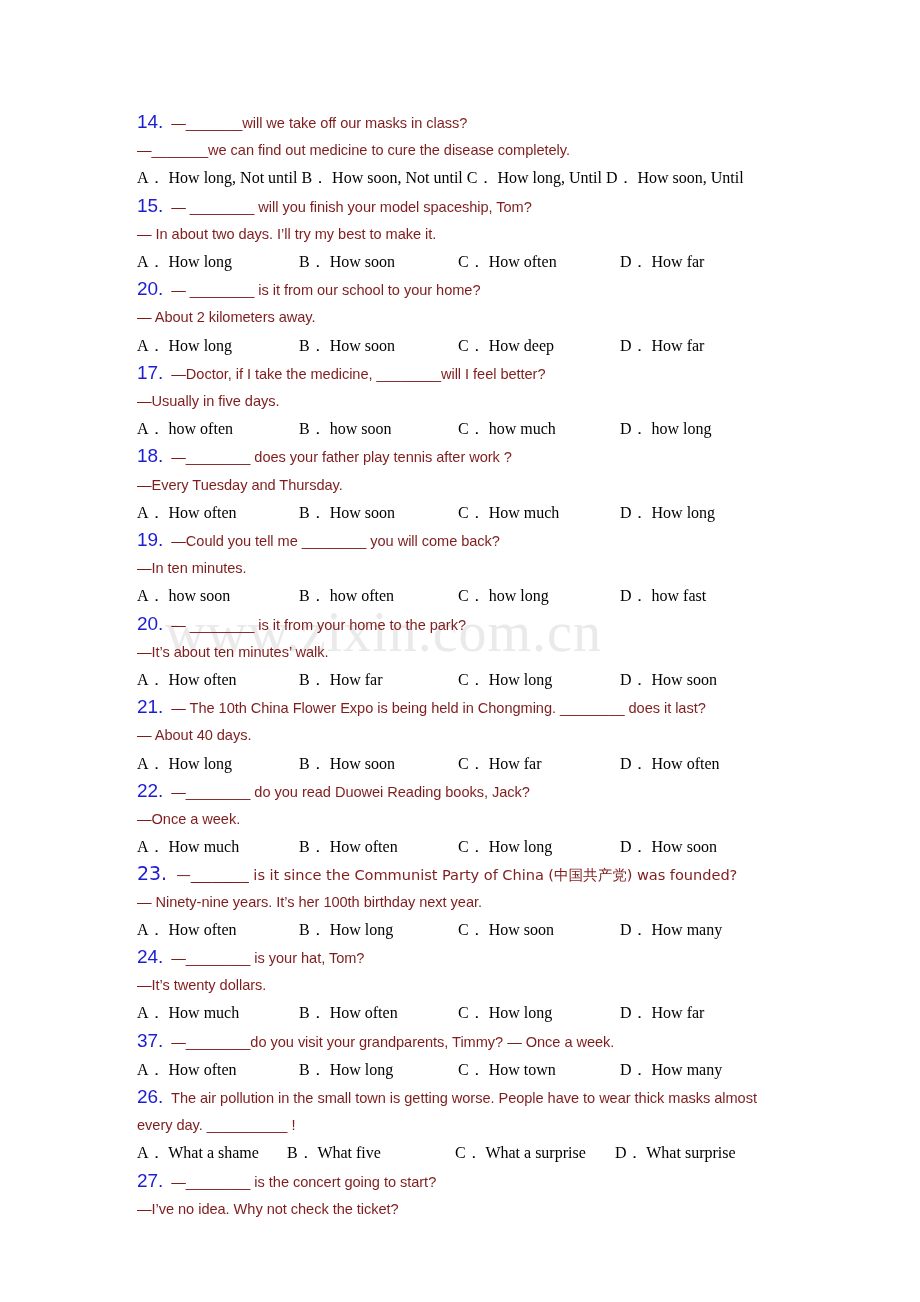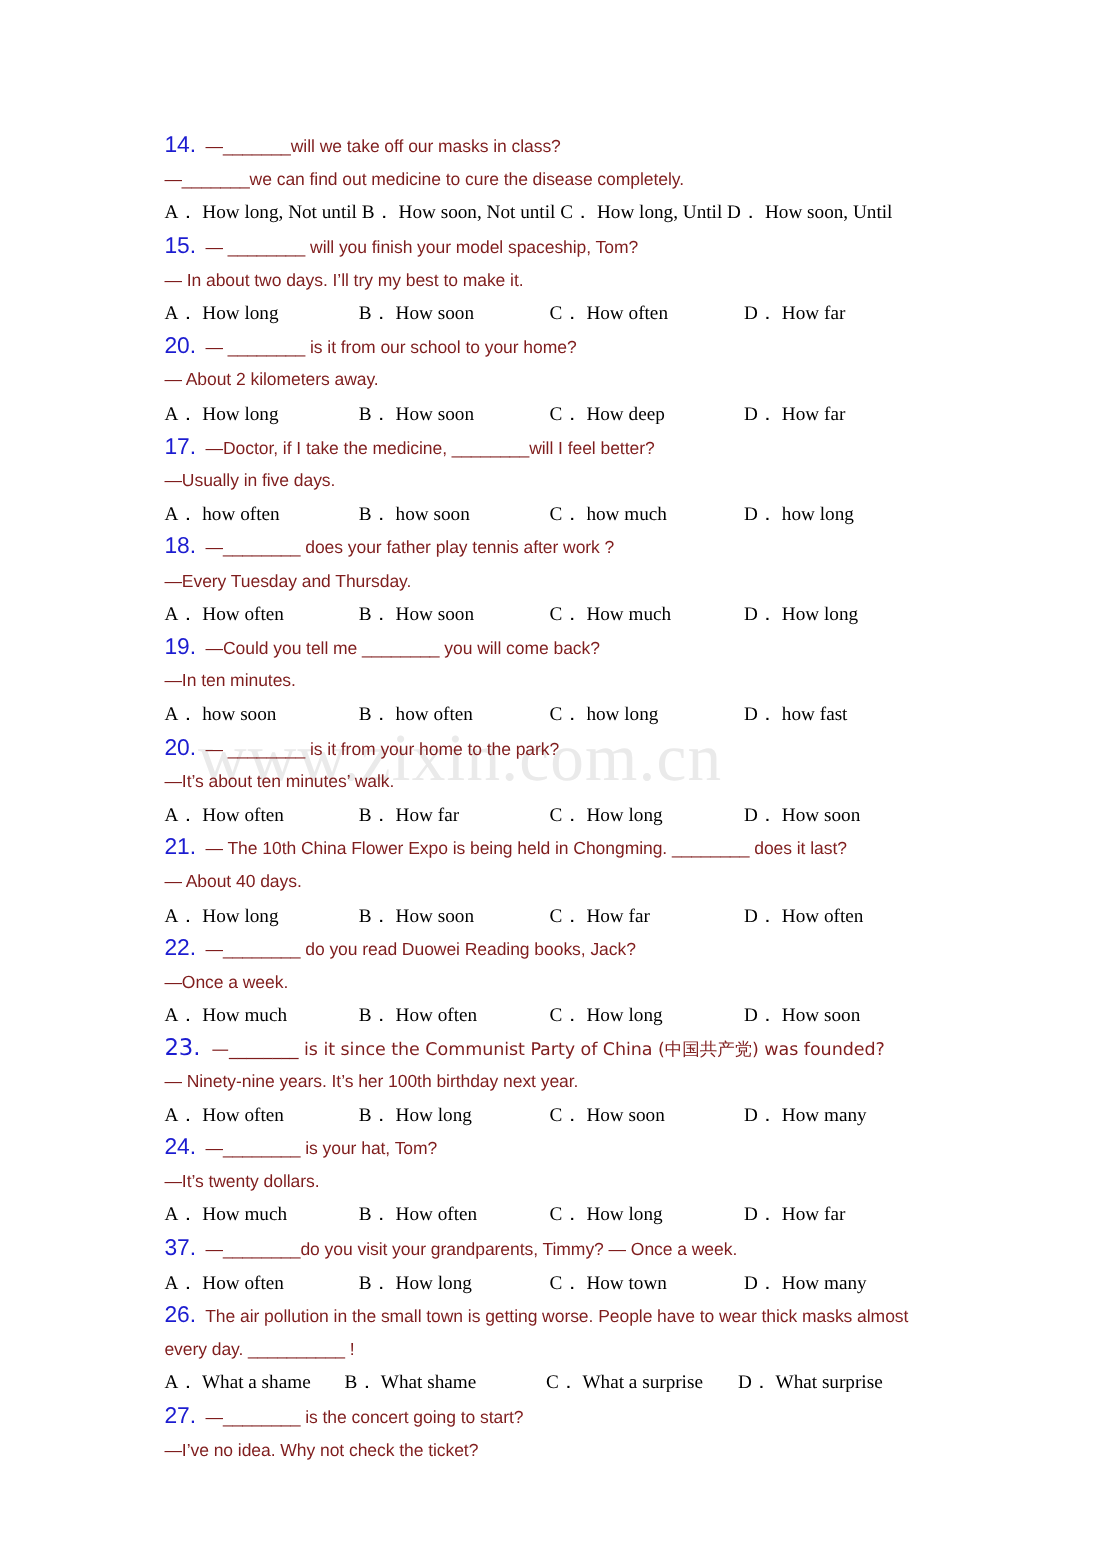--- a/index.html
+++ b/index.html
@@ -197,21 +197,21 @@
       <span class="opt opt-a">A． How often</span>
       <span class="opt opt-b">B． How long</span>
       <span class="opt opt-c">C． How town</span>
       <span class="opt opt-d">D． How many</span>
     </div>
 
     <div class="line"><span class="qnum">26.</span>  <span class="qbody">The air pollution in the small town is getting worse. People have to wear thick masks almost</span></div>
     <div class="line"><span class="qbody">every day. __________ !</span></div>
     <div class="opts wide">
       <span class="opt opt-a">A． What a shame</span>
-      <span class="opt opt-b">B． What shame</span>
+      <span class="opt opt-b">B． What five</span>
       <span class="opt opt-c">C． What a surprise</span>
       <span class="opt opt-d">D． What surprise</span>
     </div>
 
     <div class="line"><span class="qnum">27.</span>  <span class="qbody">—________ is the concert going to start?</span></div>
     <div class="line"><span class="qbody">—I’ve no idea. Why not check the ticket?</span></div>
 
   </div>
 </div>
 

